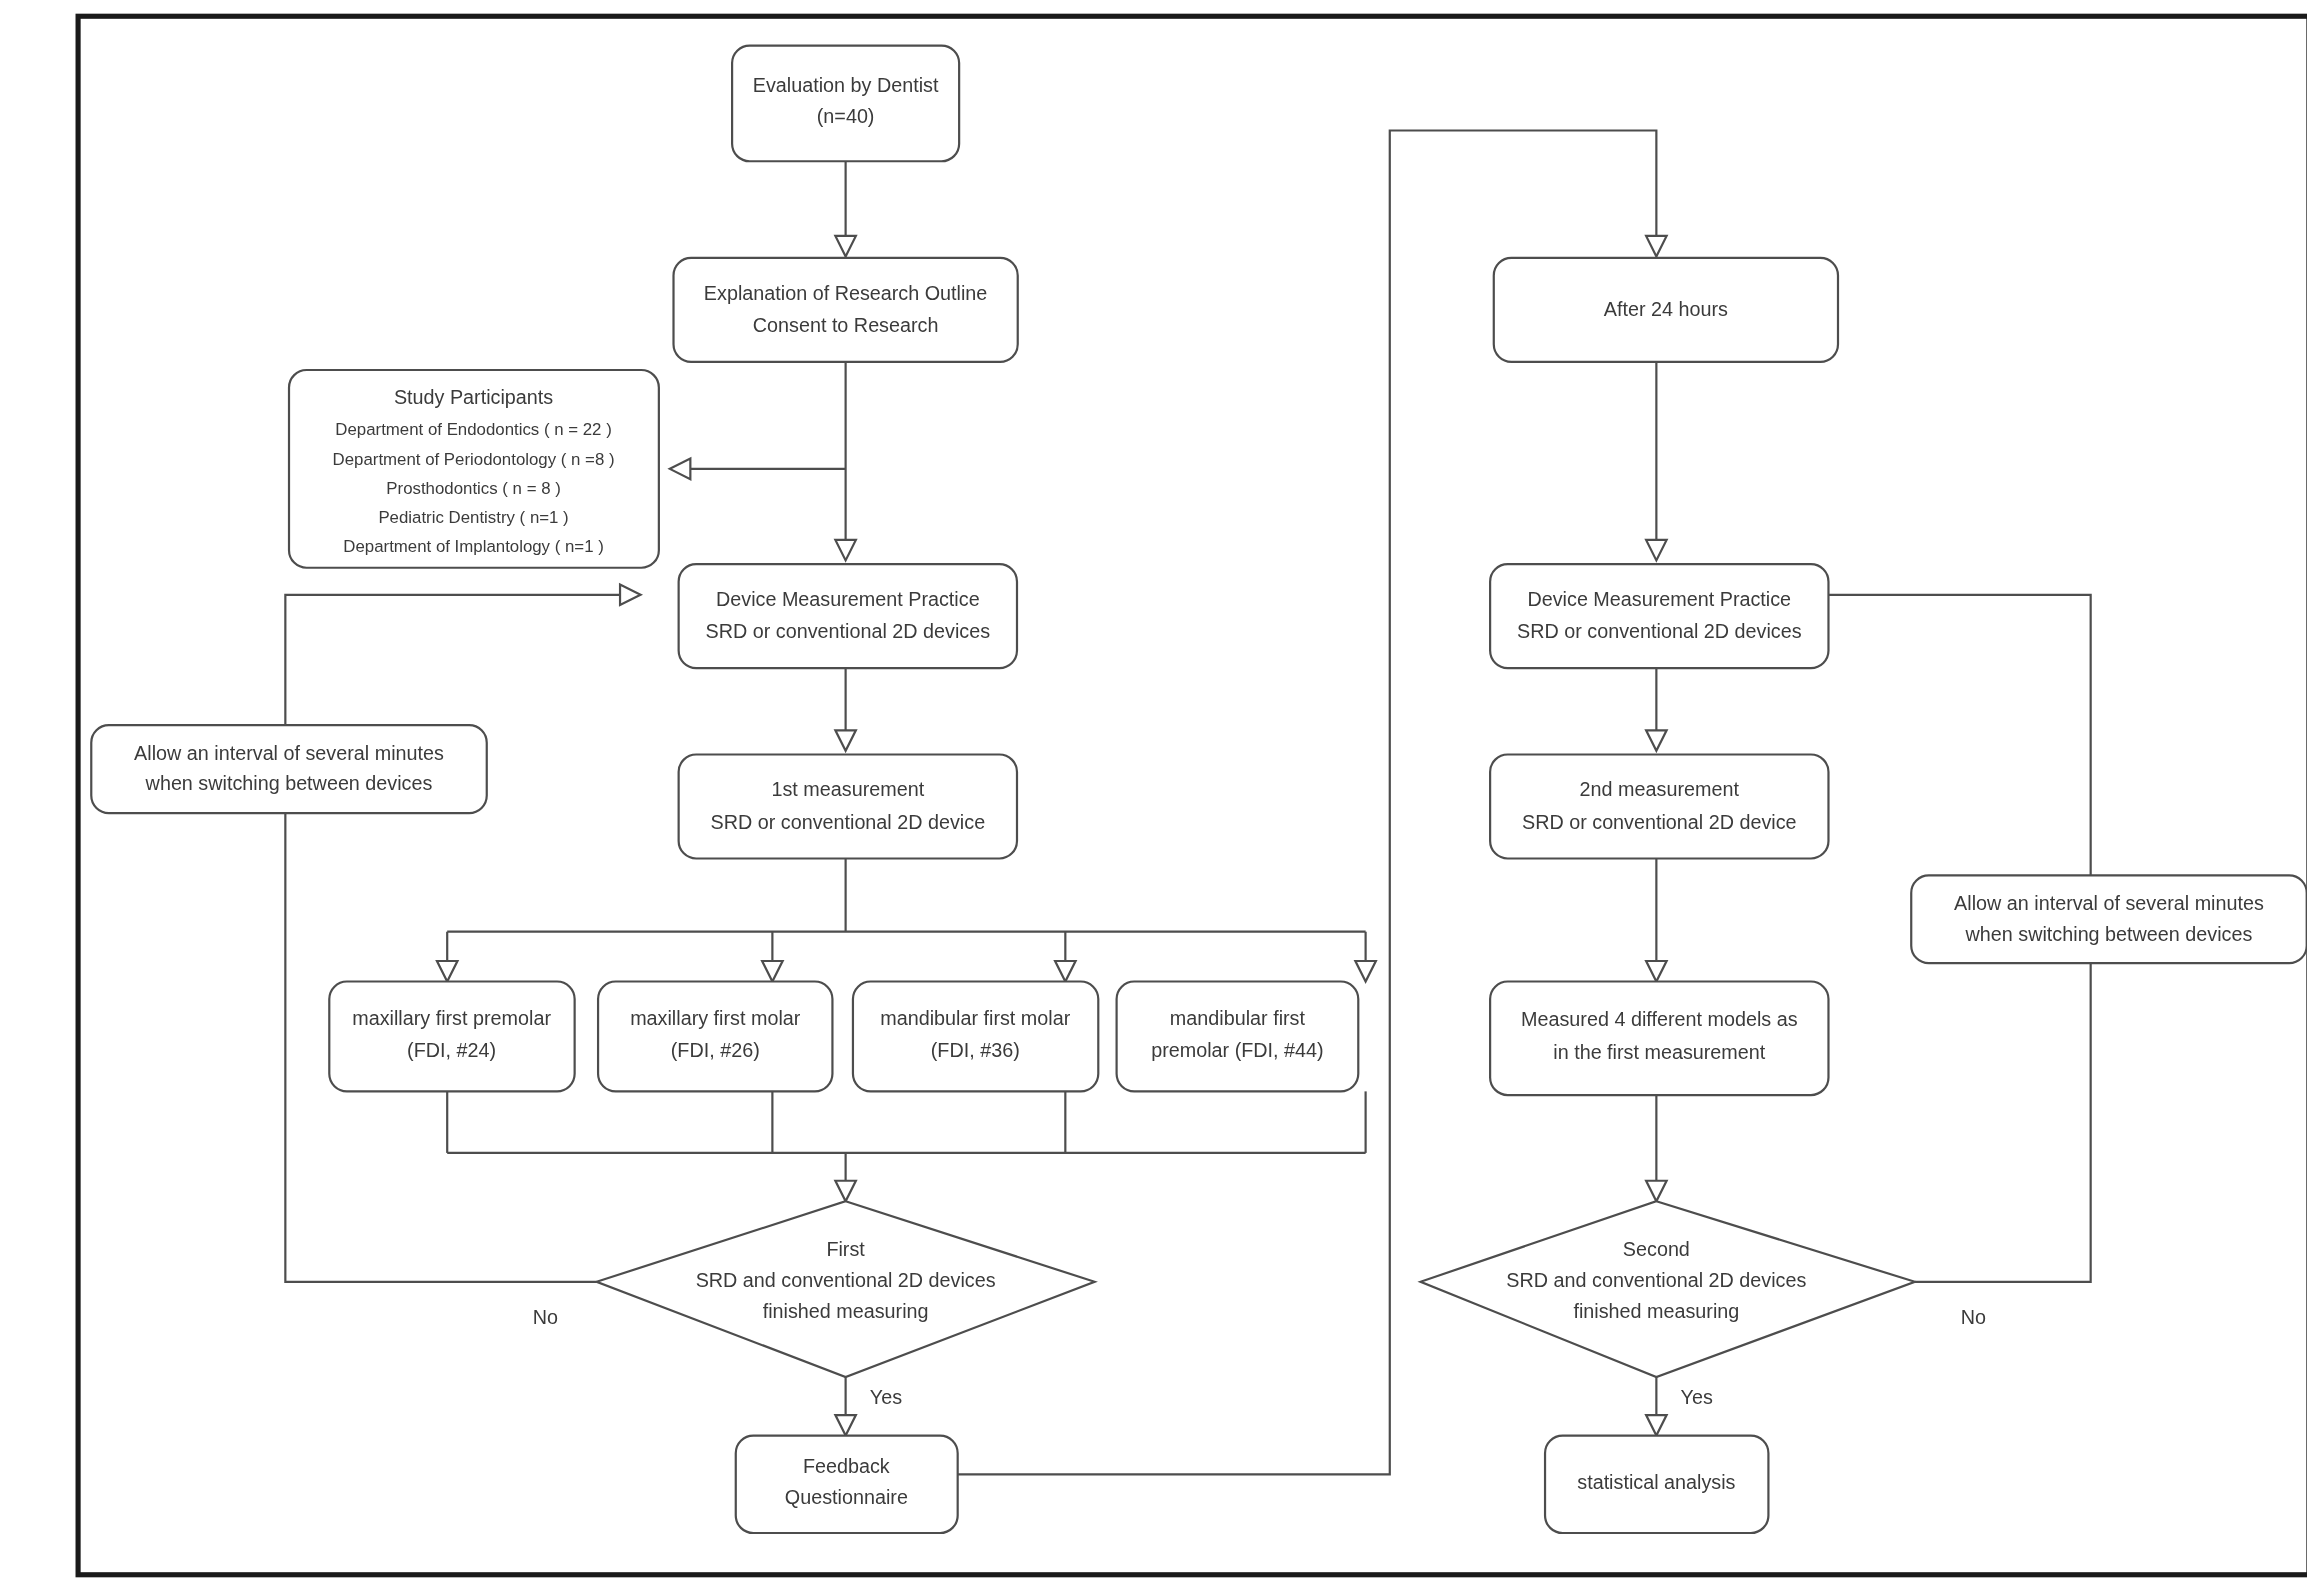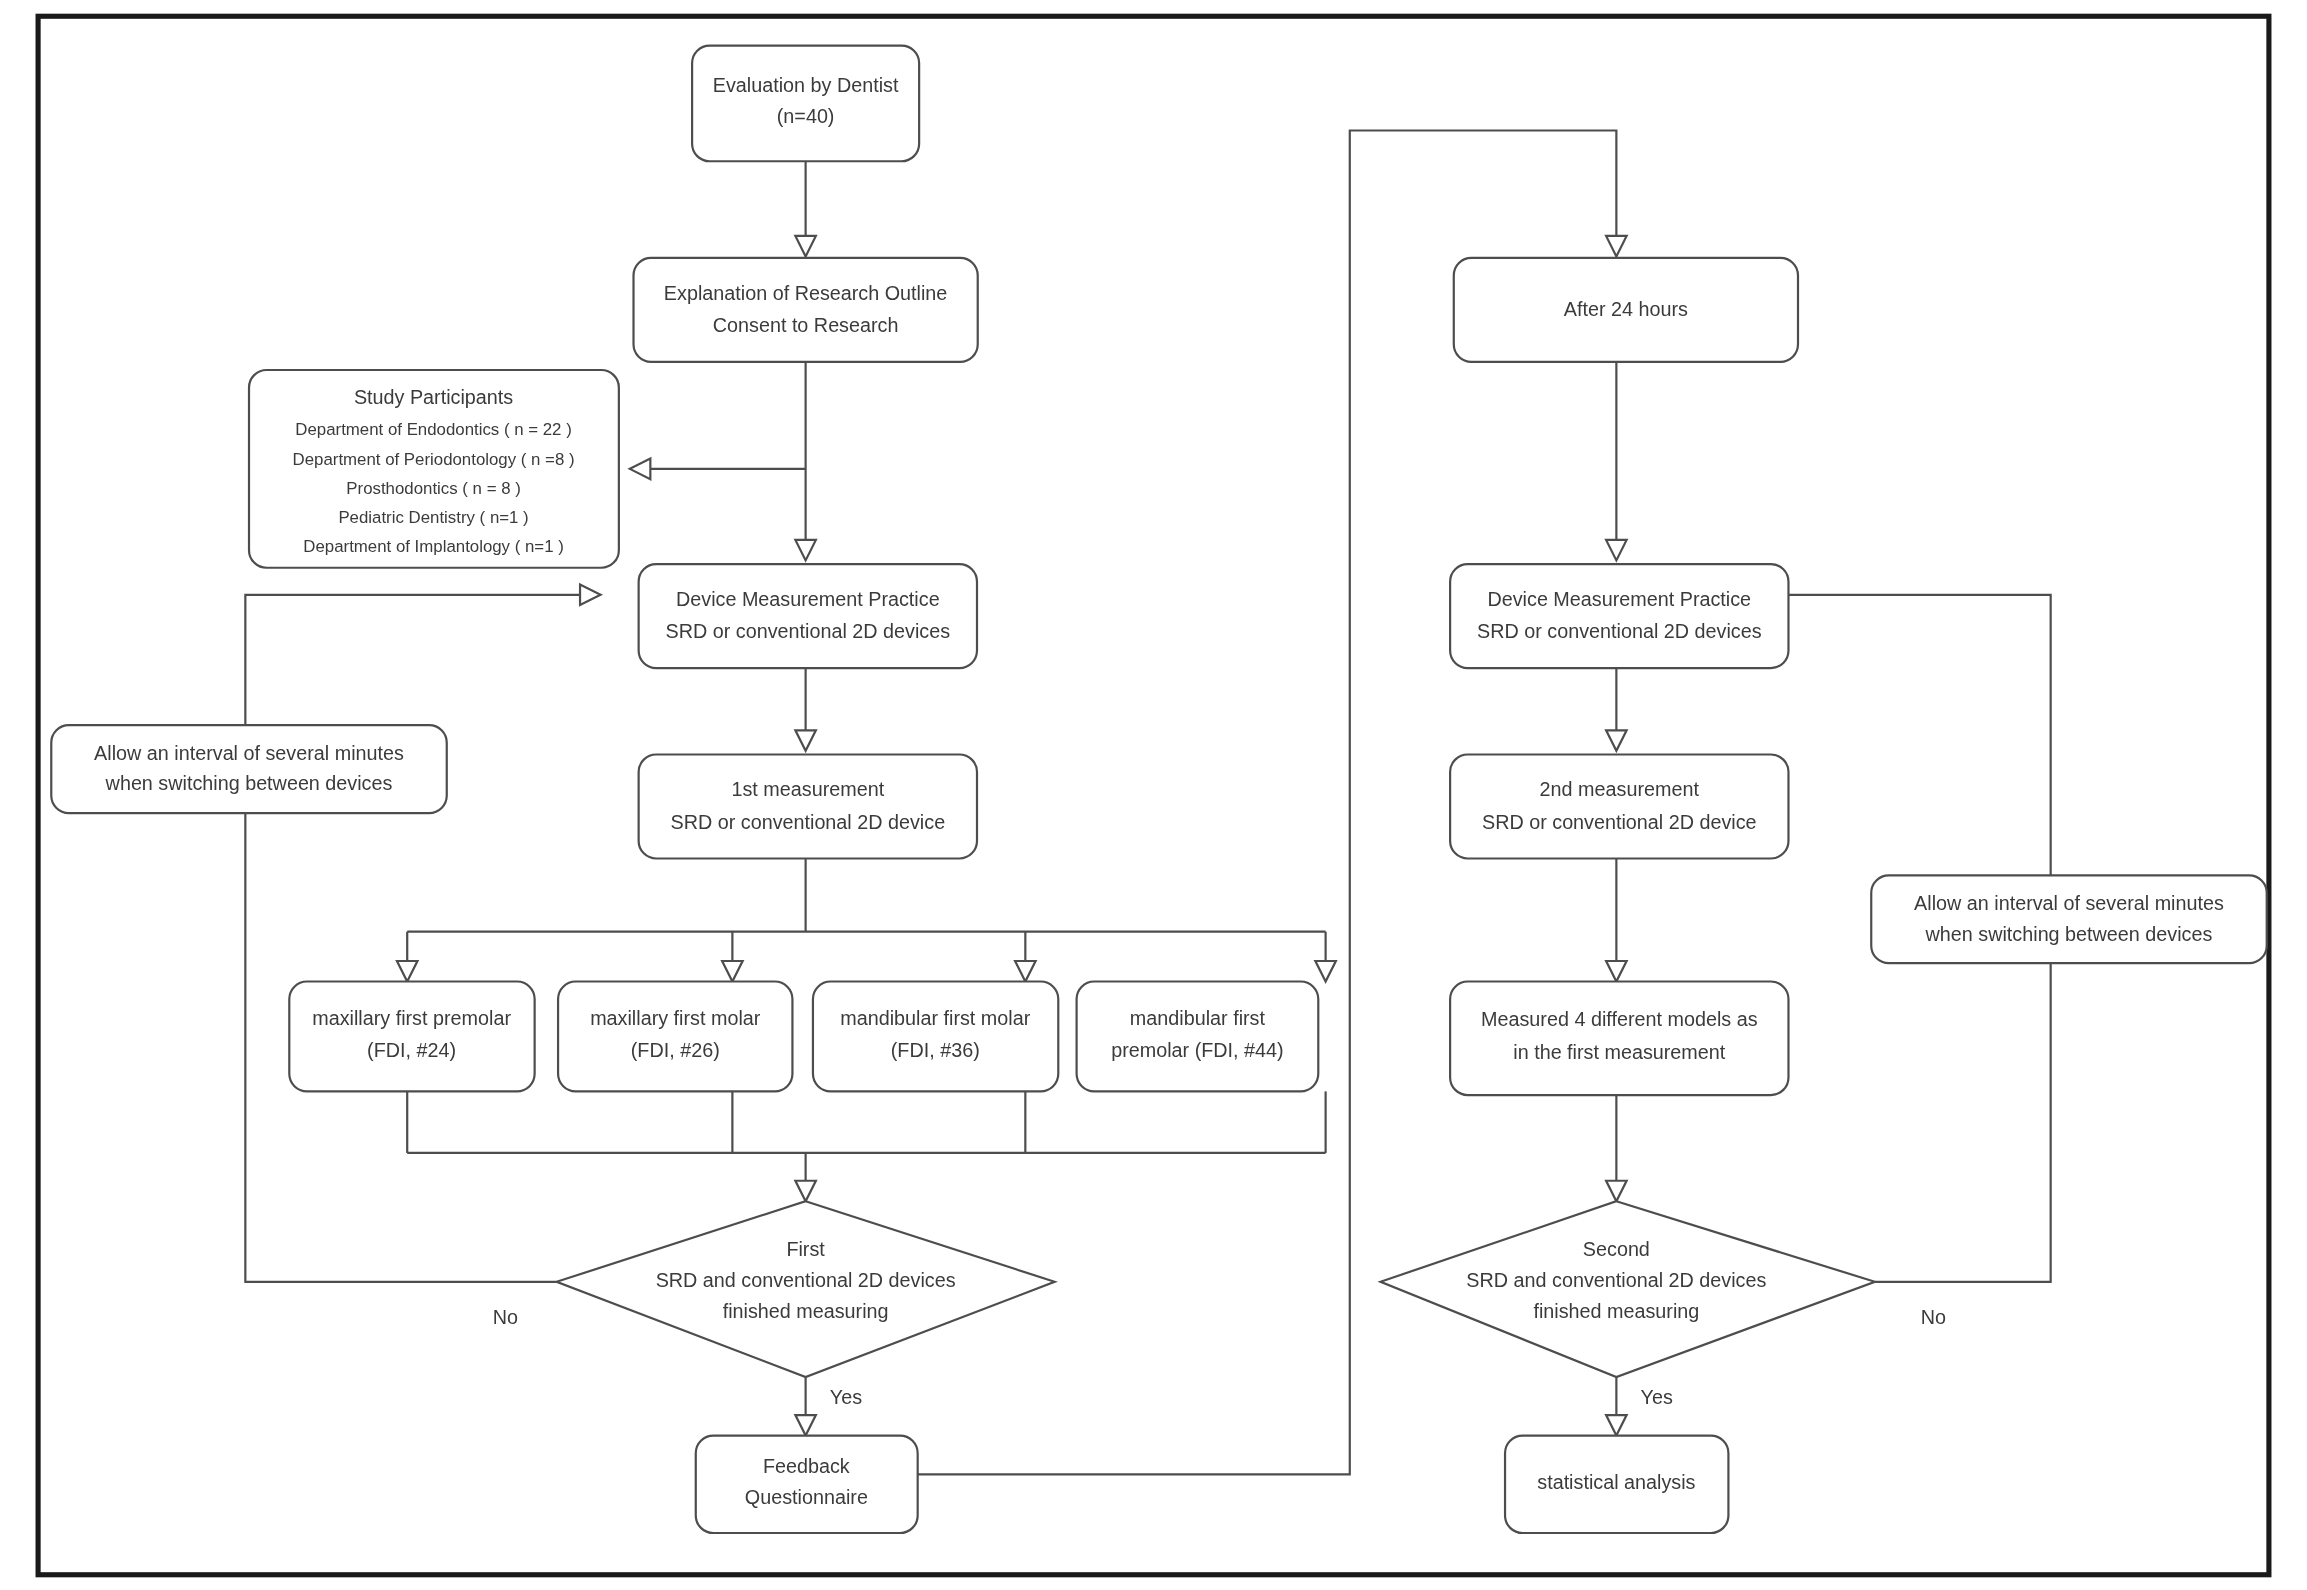--- a/index.html
+++ b/index.html
@@ -10,20 +10,21 @@
   body {
     width: 2307px;
     height: 1591px;
     font-family: "Liberation Sans", sans-serif;
   }
   #chart-root {
     position: relative;
     width: 1927px;
     height: 1591px;
     background: #ffffff;
+    margin-left: 40px;
   }
   svg#flow {
     display: block;
     width: 2307px;
     height: 1591px;
   }
   .node-rect {
     fill: #ffffff;
     stroke: #4d4d4d;
     stroke-width: 3;

